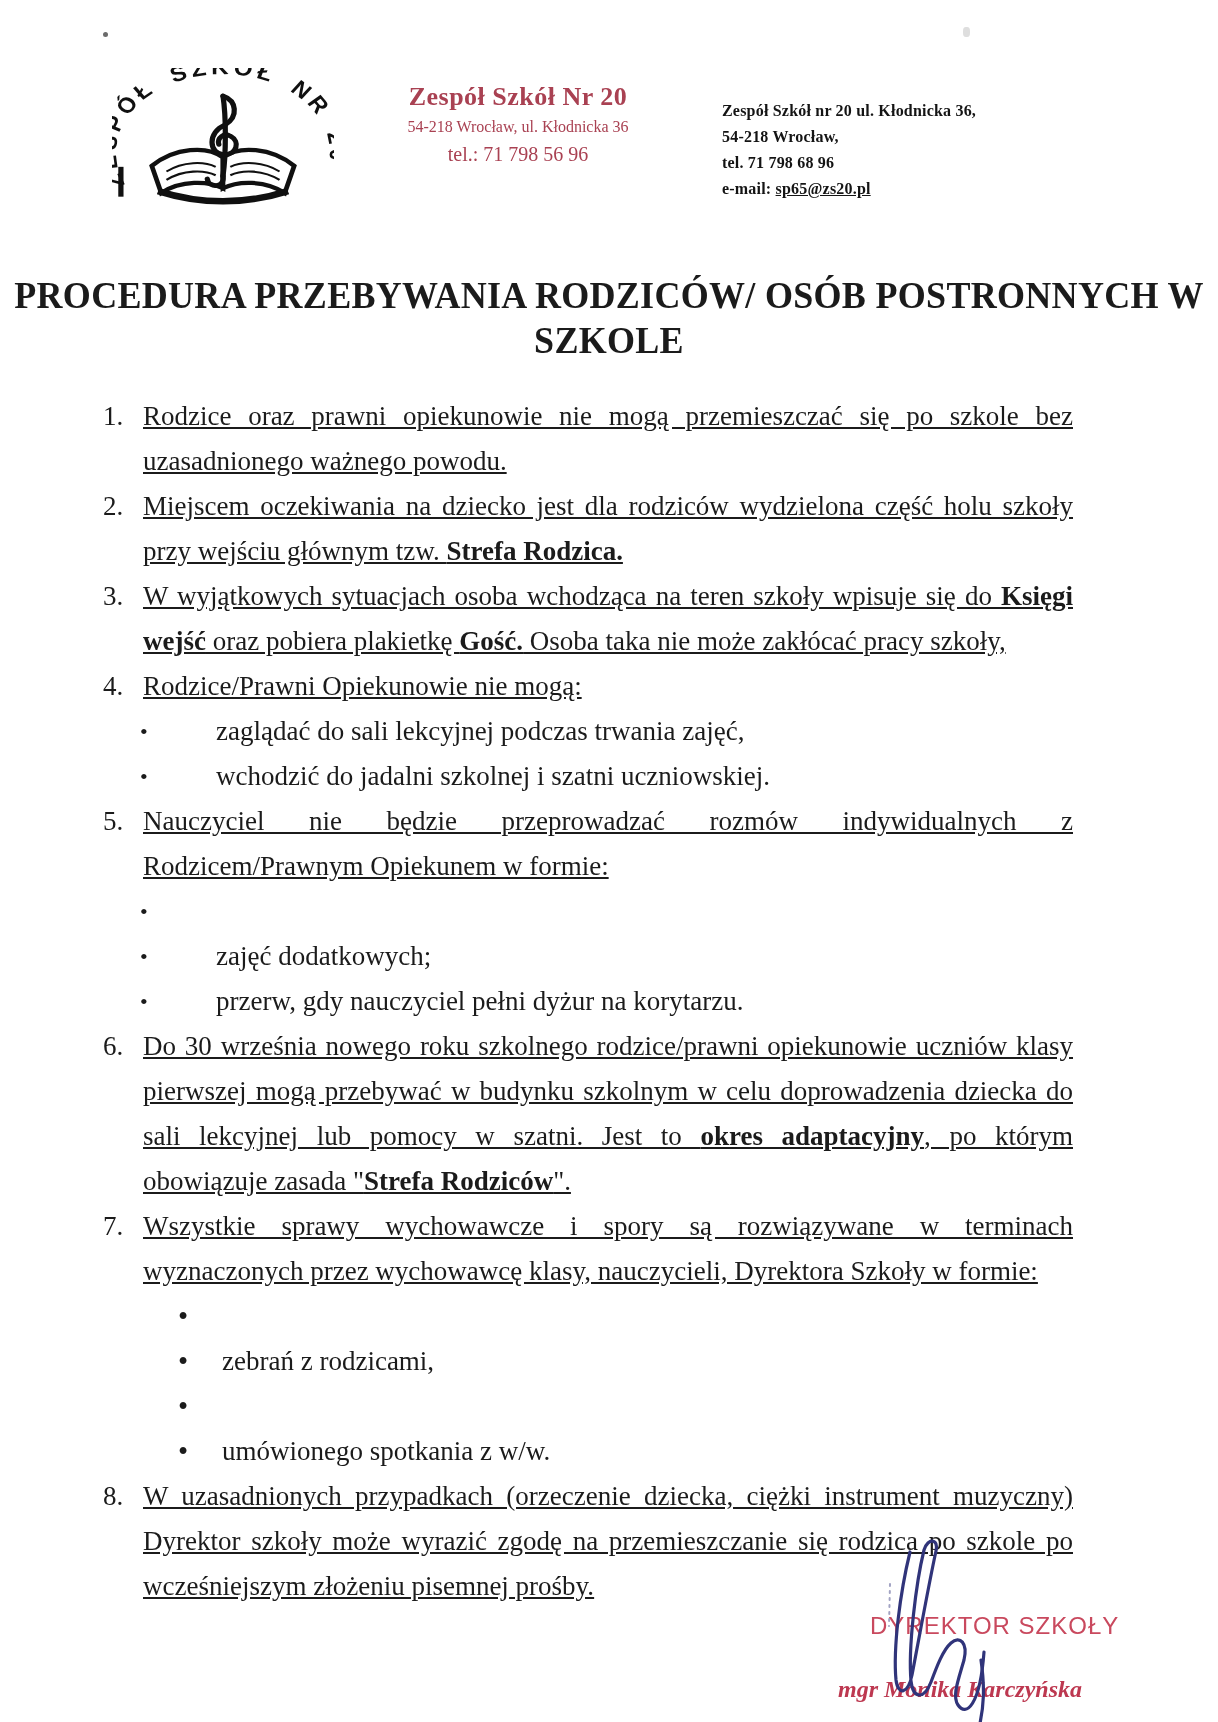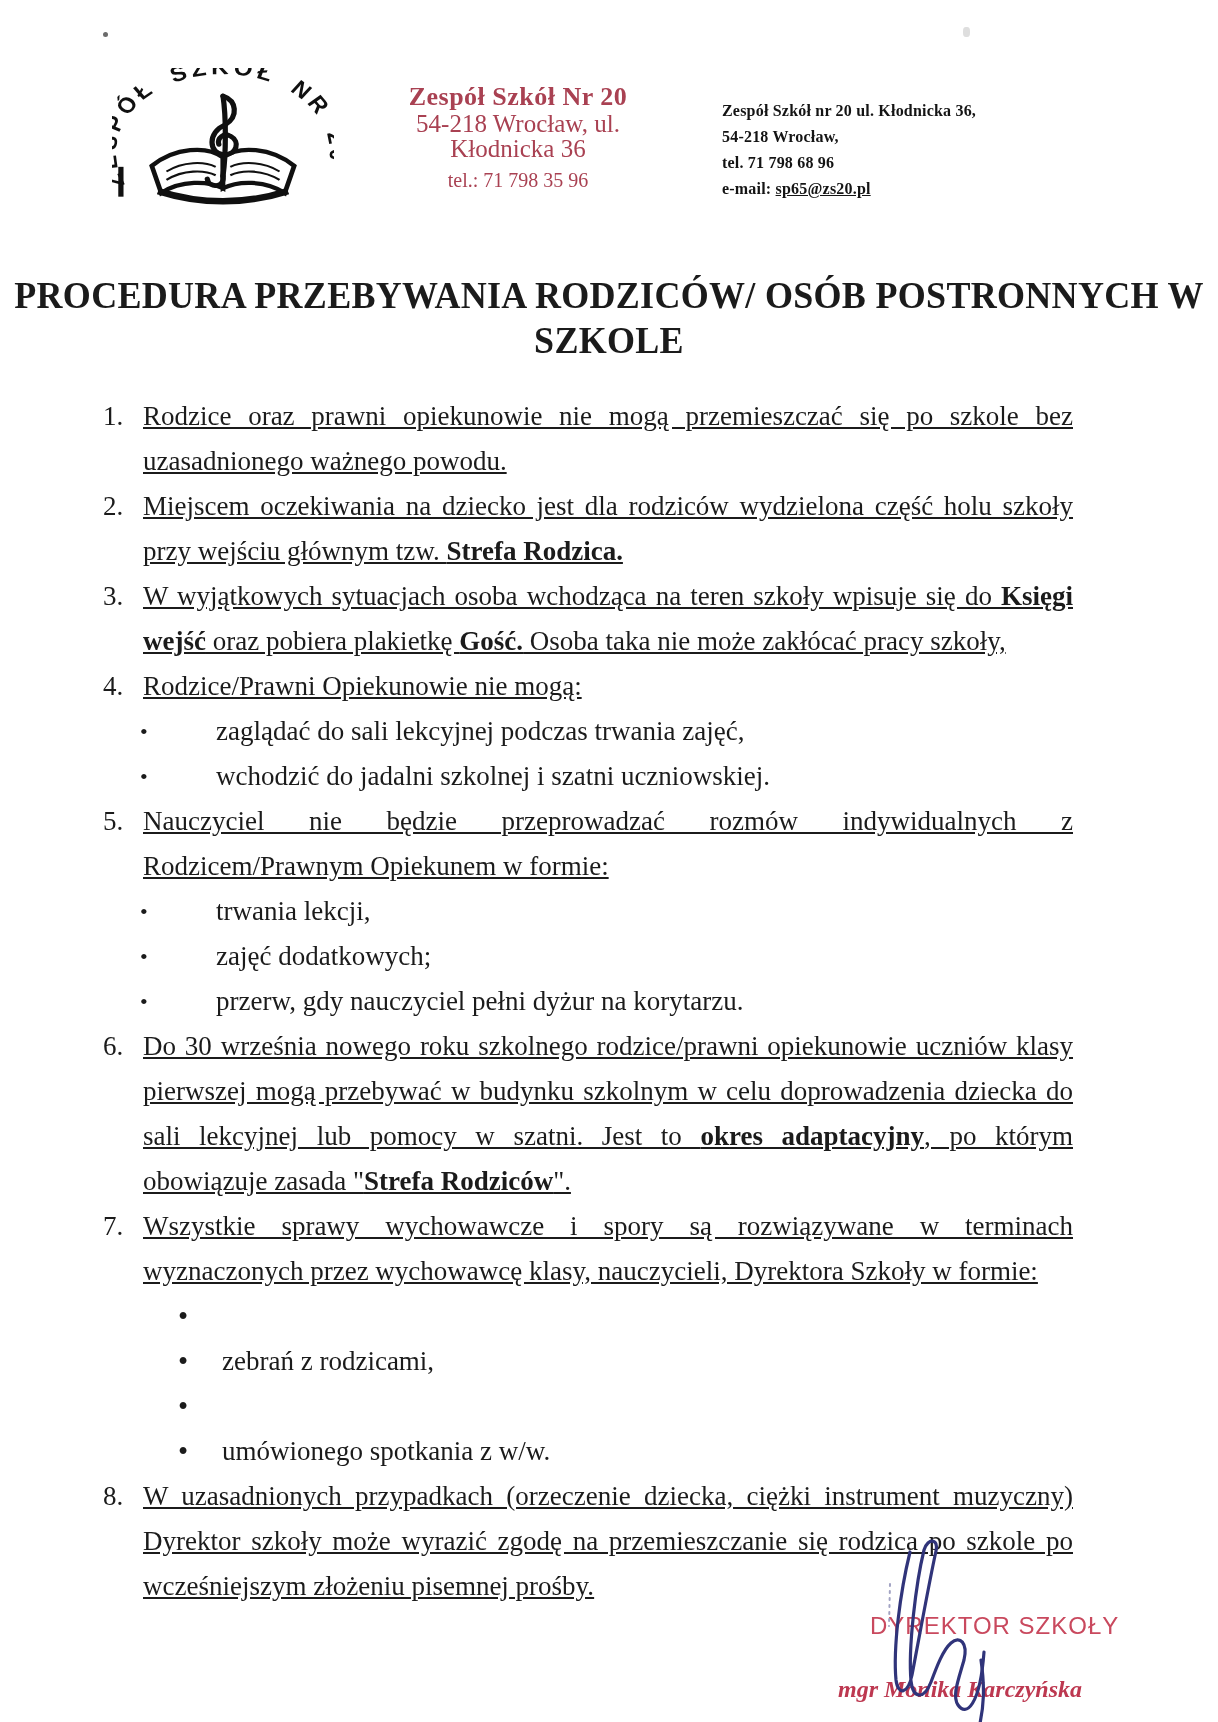--- a/index.html
+++ b/index.html
@@ -18,21 +18,21 @@
   .speck.s2 { left:963px; top:27px; width:7px; height:10px; background:#bdbdbd; opacity:.5; border-radius:40%; }
 
   
   .header-band { position:relative; height:276px; }
   .logo-wrap { position:absolute; left:112px; top:68px; }
   .red-stamp {
     position:absolute; left:378px; top:84px; width:280px;
     text-align:center; color:var(--stampRed,#a94152); line-height:1;
   }
   .red-stamp .rs-name { font-size:26px; font-weight:bold; letter-spacing:.5px; }
-  .red-stamp .rs-l2 { font-size:25px; margin-top:1px; }
+  .red-stamp .rs-l2 { font-size:16px; margin-top:9px; }
   .red-stamp .rs-l3 { font-size:20px; margin-top:9px; }
   .red-stamp .rs-l4 { font-size:17px; margin-top:10px; letter-spacing:.3px; }
   .black-stamp {
     position:absolute; left:722px; top:98px;
     font-weight:bold; font-size:16px; line-height:26px; color:#141414;
     letter-spacing:.2px;
   }
   .black-stamp .email { text-decoration:underline; }
 
   
@@ -102,21 +102,21 @@
           <path d="M 2,-9 C -15,-1 -14,22 1,23 C 13,23 17,9 7,3 C 1,-1 -6,5 -4,12"></path>
           <path d="M 0,46 C 2,58 -13,60 -15,49"></path>
         </g>
         <rect x="-100" y="36" width="5" height="32" fill="#101010"></rect>
       </svg>
     </div>
 
     <div class="red-stamp">
       <div class="rs-name">Zespół Szkół Nr 20</div>
       <div class="rs-l2">54-218 Wrocław, ul. Kłodnicka 36</div>
-      <div class="rs-l3">tel.: 71 798 35 96</div>
+      <div class="rs-l3">tel.: 71 798 56 96</div>
     </div>
 
     <div class="black-stamp">
       <div>Zespół Szkół nr 20 ul. Kłodnicka 36,</div>
       <div>54-218 Wrocław,</div>
       <div>tel. 71 798 68 96</div>
       <div><span>e-mail: </span><span class="email">sp65@zs20.pl</span></div>
     </div>
   </div>
 
@@ -149,21 +149,20 @@
           <span class="bt">wchodzić do jadalni szkolnej i szatni uczniowskiej.</span>
         </div>
       </div>
       <div class="item">
         <span class="num">5.</span>
         <div class="item-text"><span>Nauczyciel nie będzie przeprowadzać rozmów indywidualnych z Rodzicem/Prawnym Opiekunem w formie:</span></div>
       </div>
       <div class="bullets sparse">
         <div class="bullet-row">
           <span class="dot">•</span>
-          <span class="bt">trwania lekcji,</span>
         </div>
         <div class="bullet-row">
           <span class="dot">•</span>
           <span class="bt">zajęć dodatkowych;</span>
         </div>
         <div class="bullet-row">
           <span class="dot">•</span>
           <span class="bt">przerw, gdy nauczyciel pełni dyżur na korytarzu.</span>
         </div>
       </div>

